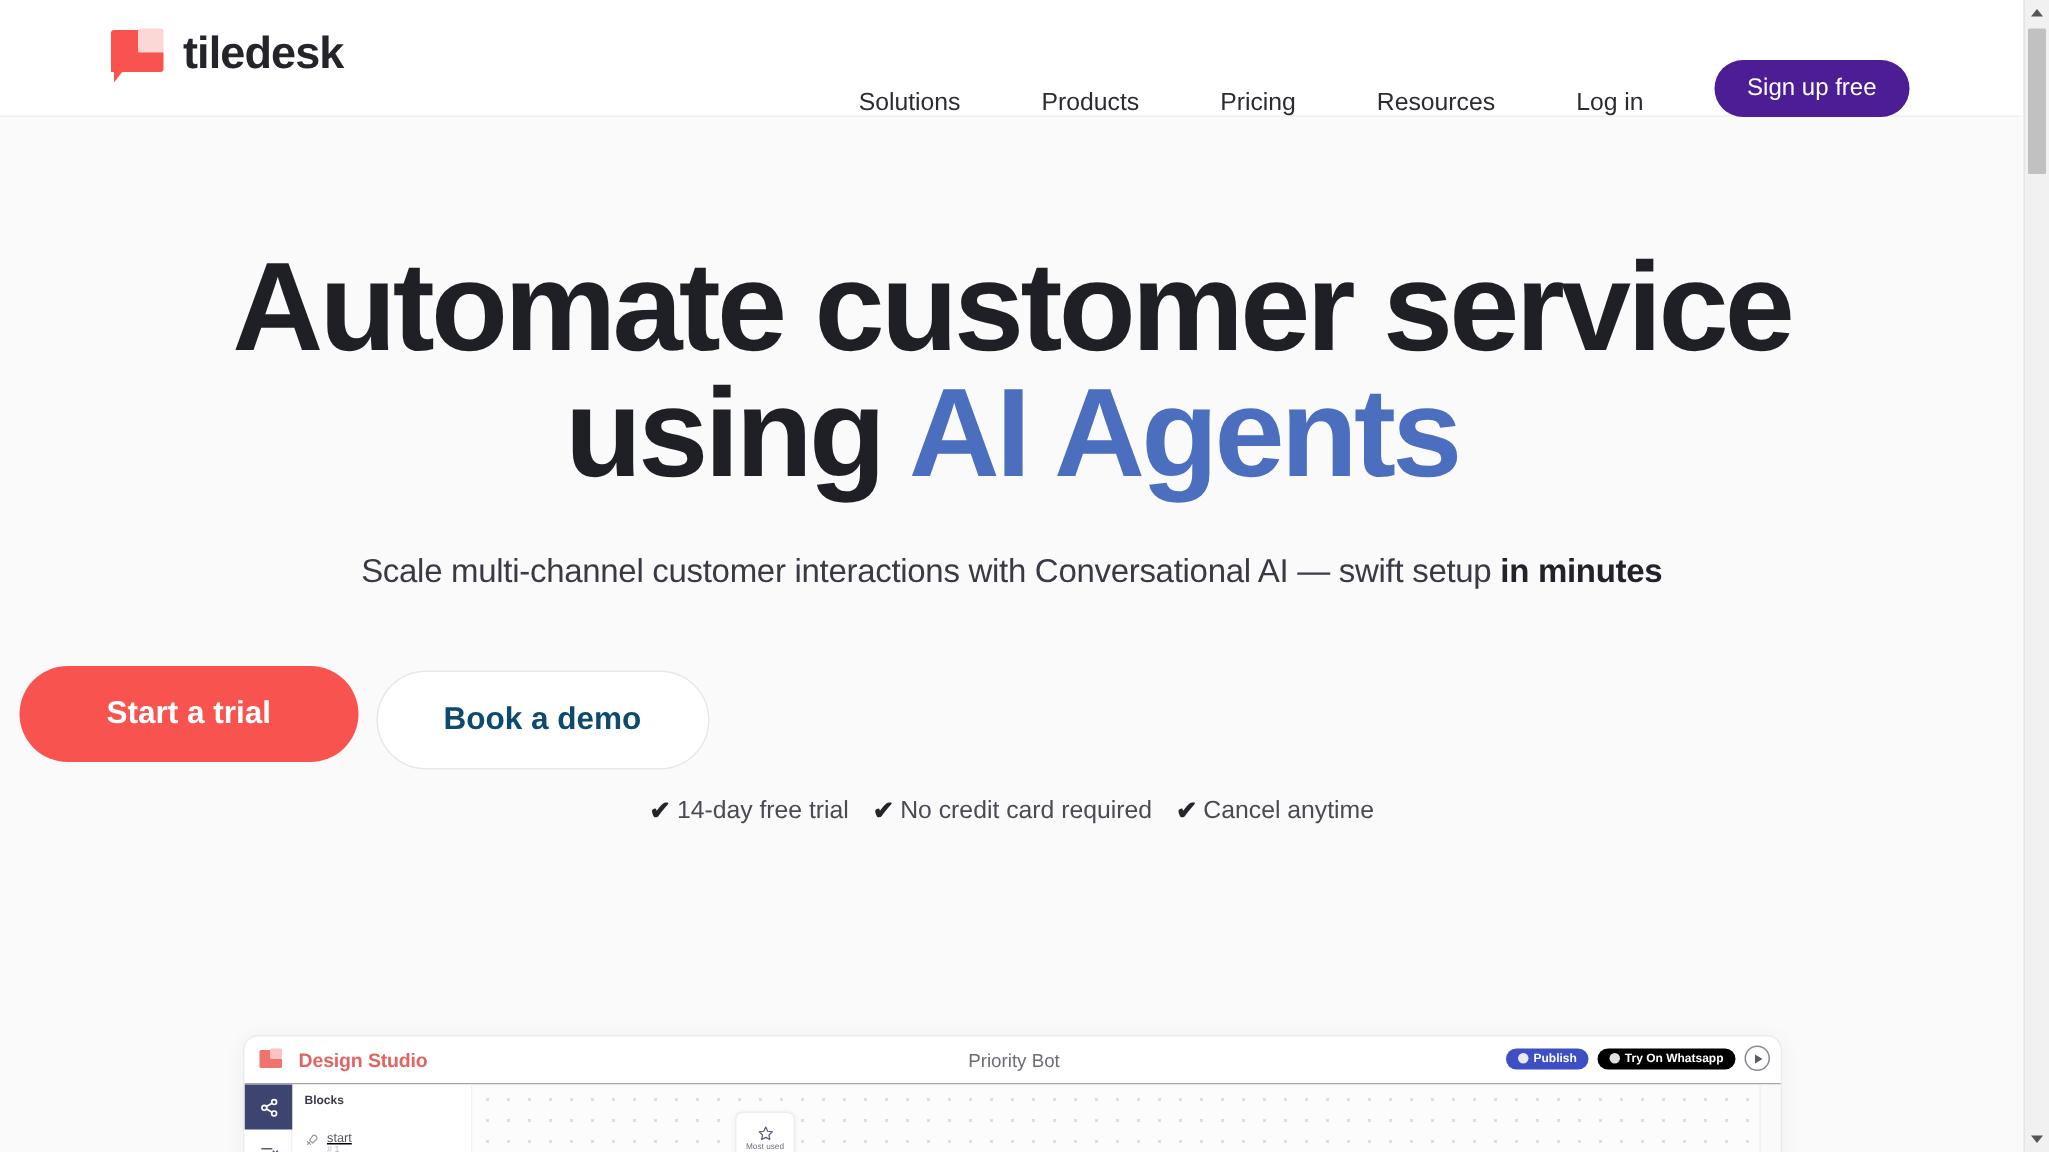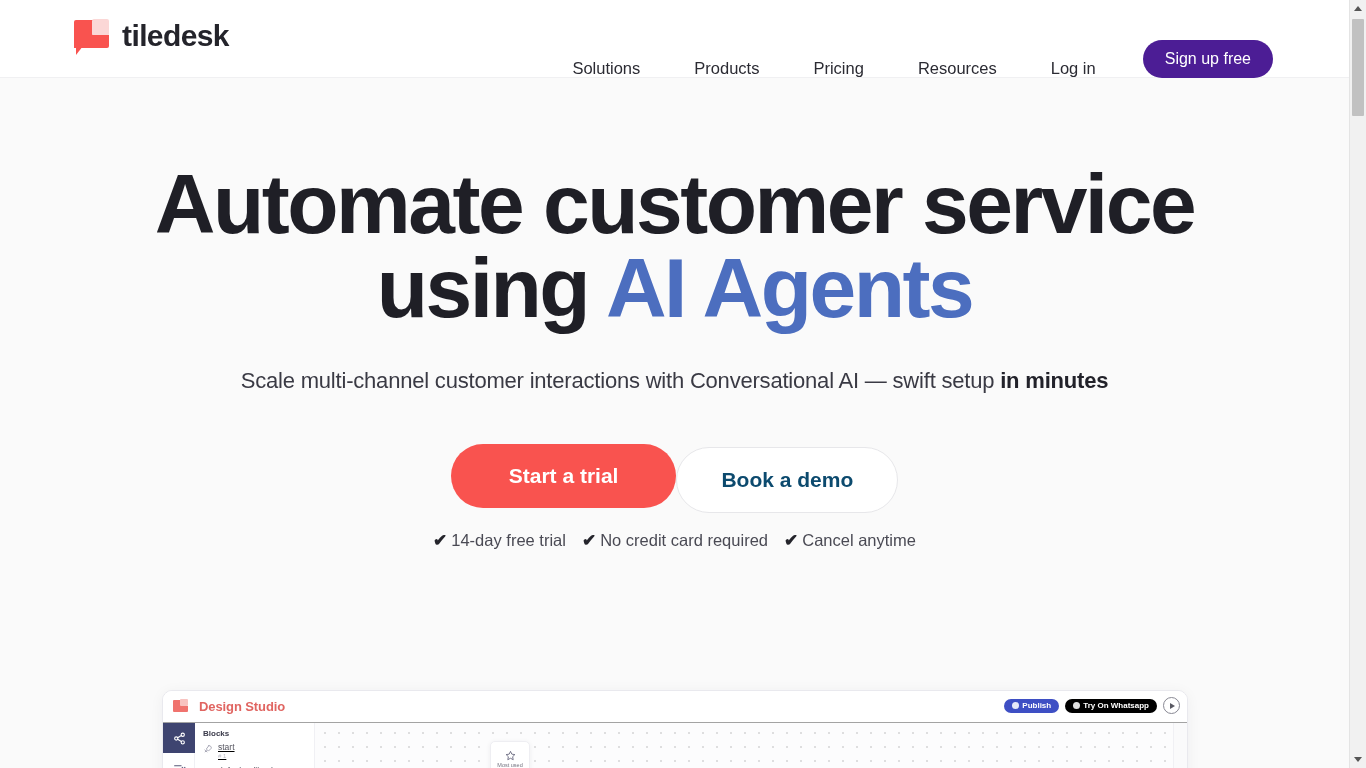--- a/index.html
+++ b/index.html
@@ -144,25 +144,25 @@
     width: 1349px;
     text-align: center;
     font-size: 22px;
     color: #3a3a44;
     letter-spacing: -0.2px;
   }
   #subheadline .strong { font-weight: bold; color: #22222a; }
 
   #cta-row {
     position: absolute;
-    left: 0; top: 366px;
+    left: 13px; top: 366px;
     width: 1349px;
     display: flex;
-    justify-content: center;
     align-items: flex-start;
+    gap: 12px;
   }
   #start-trial-btn {
     background: #F9534F;
     color: #ffffff;
     font-size: 21px;
     font-weight: bold;
     border: none;
     border-radius: 34px;
     padding: 20px 58px;
     cursor: pointer;
@@ -336,21 +336,21 @@
     width: 120px;
     height: 124px;
     background: #ffffff;
     border-right: 1px solid #f0f0f4;
     padding: 6px 8px;
   }
   #blocks-title {
     font-size: 8px;
     font-weight: bold;
     color: #3a3a4a;
-    margin-bottom: 5px;
+    margin-bottom: 16px;
   }
   .block-item {
     display: flex;
     align-items: flex-start;
     gap: 5px;
     margin-bottom: 7px;
     cursor: pointer;
   }
   .block-item .bi-icon {
     width: 10px; height: 10px;
@@ -519,20 +519,21 @@
 
         <div id="app-topbar">
 
           <div id="app-logo">
             <div class="al-big"></div>
             <div class="al-small"></div>
             <div class="al-block"></div>
           </div>
 
           <div id="app-title">Design Studio</div>
+          <div id="app-botname">Priority Bot</div>
 
           <div id="app-actions">
             <div class="pill publish">
               <span class="dot"></span>
               <span>Publish</span>
             </div>
             <div class="pill whatsapp">
               <span class="dot"></span>
               <span>Try On Whatsapp</span>
             </div>

